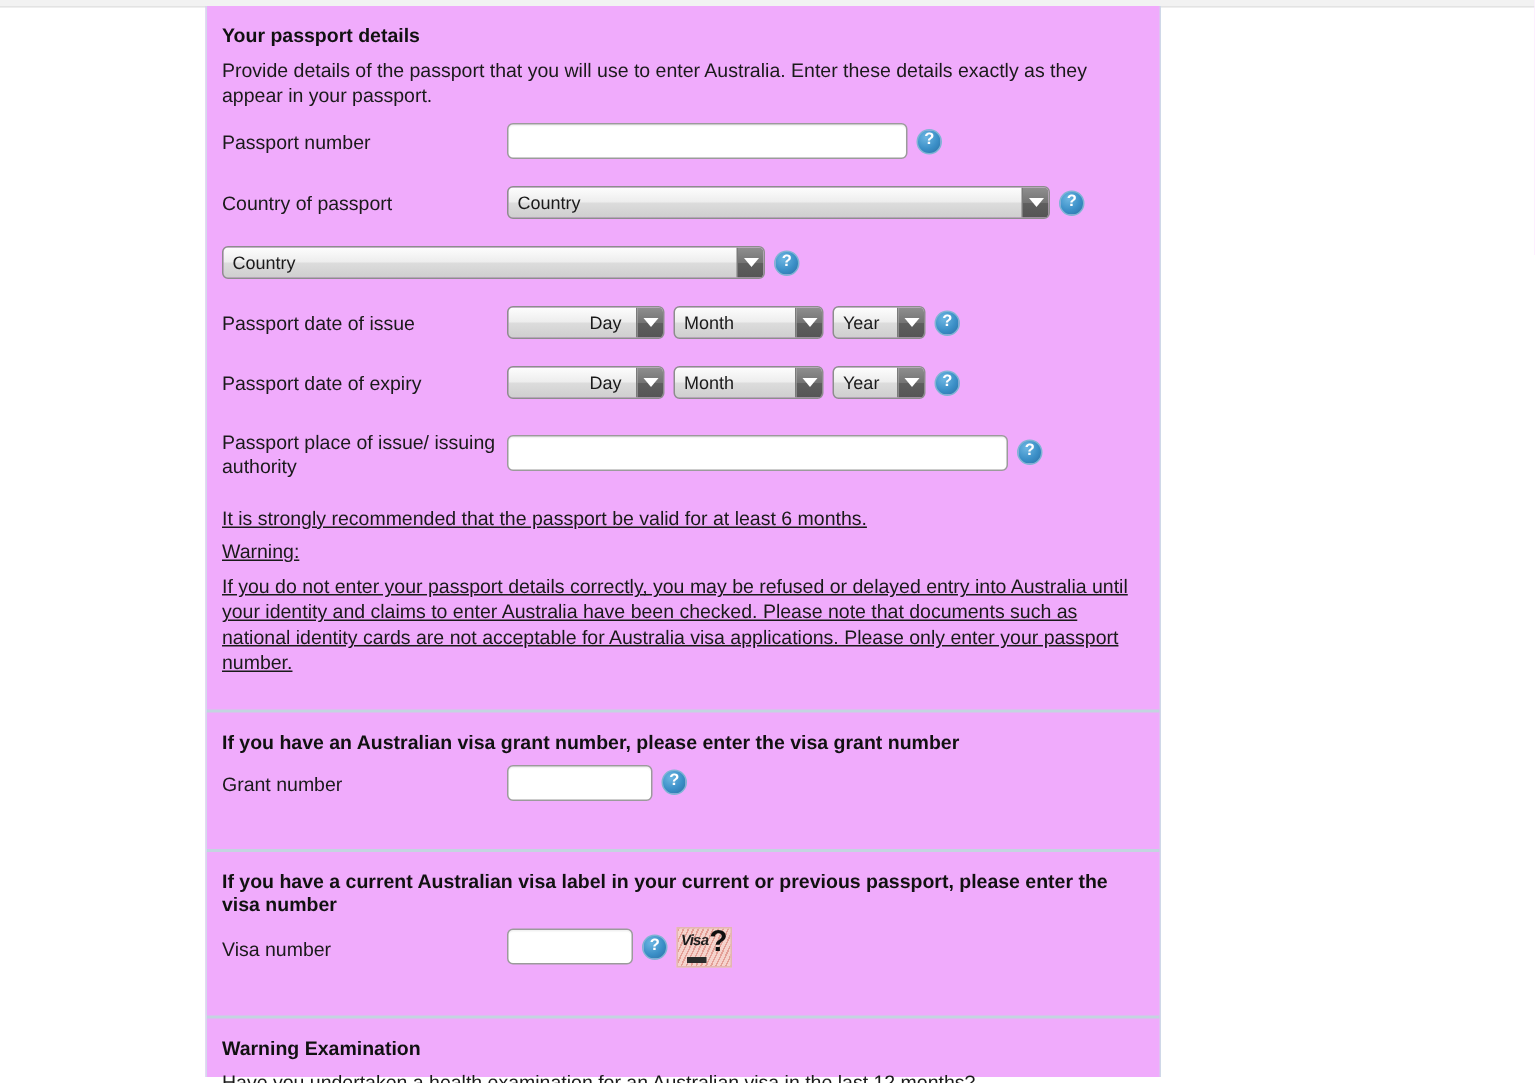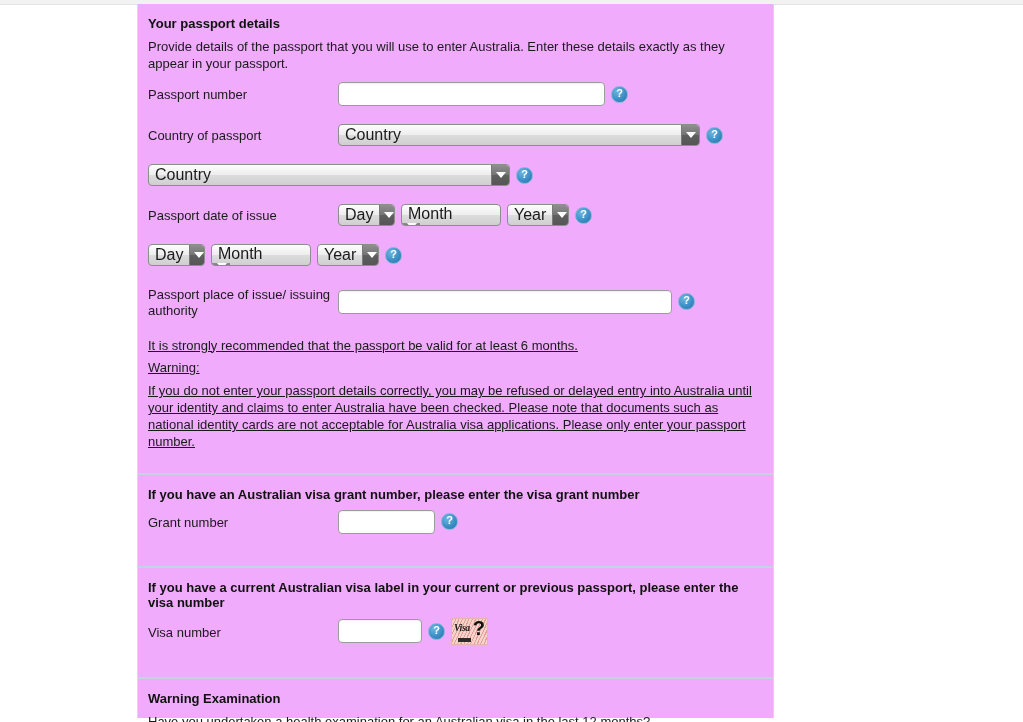--- a/index.html
+++ b/index.html
@@ -134,42 +134,42 @@
     border-radius: 4px;
     background: linear-gradient(to bottom, #fdfdfd 0%, #ededed 48%, #dcdcdc 52%, #cfcfcf 100%);
     overflow: hidden;
     box-sizing: content-box;
   }
   .sel .sel-text {
     flex: 1 1 auto;
     display: flex;
     align-items: center;
     padding: 0 6px;
-    font-size: 16px;
+    font-size: 12px;
     color: #1a1a1a;
     white-space: nowrap;
   }
   .sel .sel-arrow {
     flex: 0 0 auto;
     width: 17px;
     background: linear-gradient(to bottom, #8f8f8f 0%, #747474 50%, #5f5f5f 51%, #555555 100%);
     border-left: 1px solid #7a7a7a;
     display: flex;
     align-items: center;
     justify-content: center;
   }
   .sel .sel-arrow .tri {
     width: 0; height: 0;
     border-left: 5px solid transparent;
     border-right: 5px solid transparent;
     border-top: 6px solid #ffffff;
   }
   .sel-country { width: 360px; }
-  .sel-day     { width: 55px; }
-  .sel-month   { width: 98px; flex-direction: column; }
+  .sel-day     { width: 55px; padding-left: 48px; }
+  .sel-month   { width: 98px; }
   .sel-year    { width: 60px; }
   
   .help {
     display: inline-block;
     width: 15px; height: 15px;
     border-radius: 50%;
     background: radial-gradient(circle at 35% 30%, #6cb6e2 0%, #3b8fc7 55%, #2a6fa3 100%);
     border: 1px solid #7fb4d4;
     position: relative;
     flex: 0 0 auto;
@@ -193,21 +193,21 @@
       repeating-linear-gradient(115deg, rgba(214,120,110,0.55) 0px, rgba(214,120,110,0.55) 1px, rgba(247,214,208,0.6) 1px, rgba(247,214,208,0.6) 3px),
       #f3cfc8;
     border: 1px solid #e3b7b0;
     position: relative;
     flex: 0 0 auto;
     overflow: hidden;
   }
   .visa-thumb .vt-word {
     position: absolute;
     left: 2px; top: 3px;
-    font-family: Liberation Serif, serif;
+    font-family: Liberation Sans, sans-serif;
     font-size: 10px;
     font-weight: bold;
     font-style: italic;
     color: #1d1d1d;
     letter-spacing: -0.5px;
   }
   .visa-thumb .vt-q {
     position: absolute;
     right: 2px; top: -2px;
     font-family: "Liberation Sans", sans-serif;
@@ -309,20 +309,21 @@
               <span class="sel-text">Year</span>
               <span class="sel-arrow">
                   <span class="tri"></span>
                 </span>
             </div>
             <span class="help"></span>
           </div>
         </div>
 
         <div class="row">
+          <div class="lbl">Passport date of expiry</div>
           <div class="ctl">
             <div class="sel sel-day">
               <span class="sel-text">Day</span>
               <span class="sel-arrow">
                   <span class="tri"></span>
                 </span>
             </div>
             <div class="sel sel-month">
               <span class="sel-text">Month</span>
               <span class="sel-arrow">

